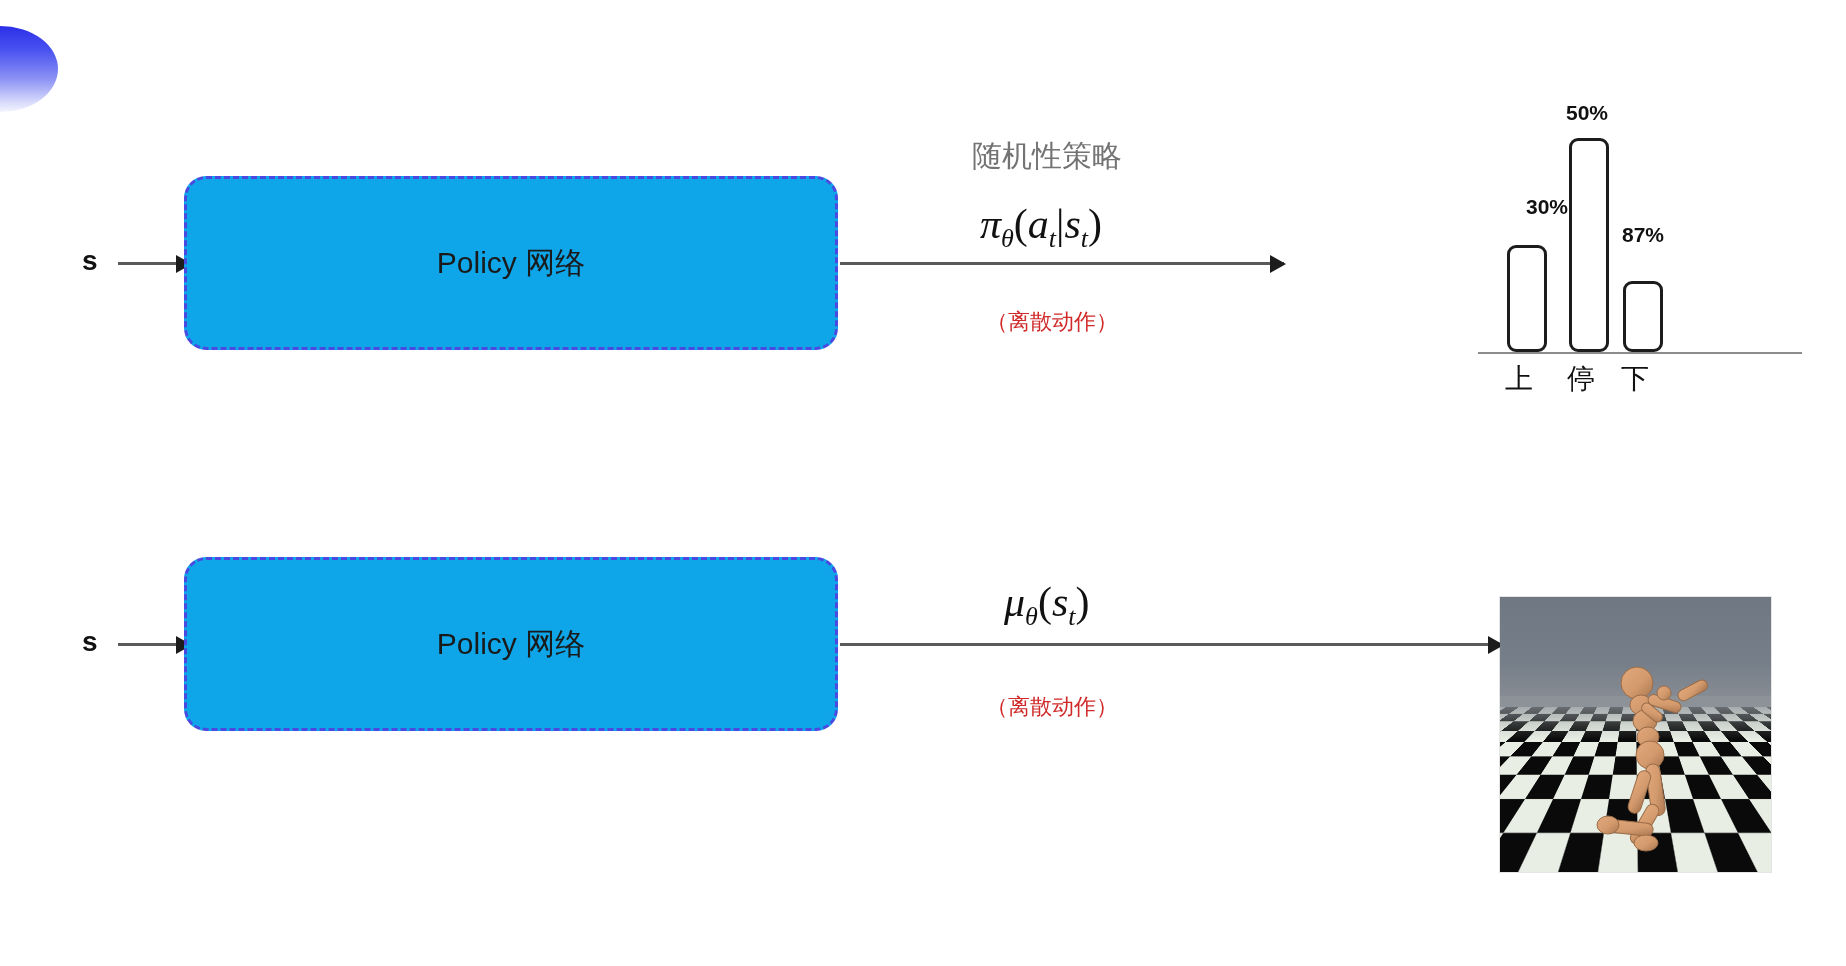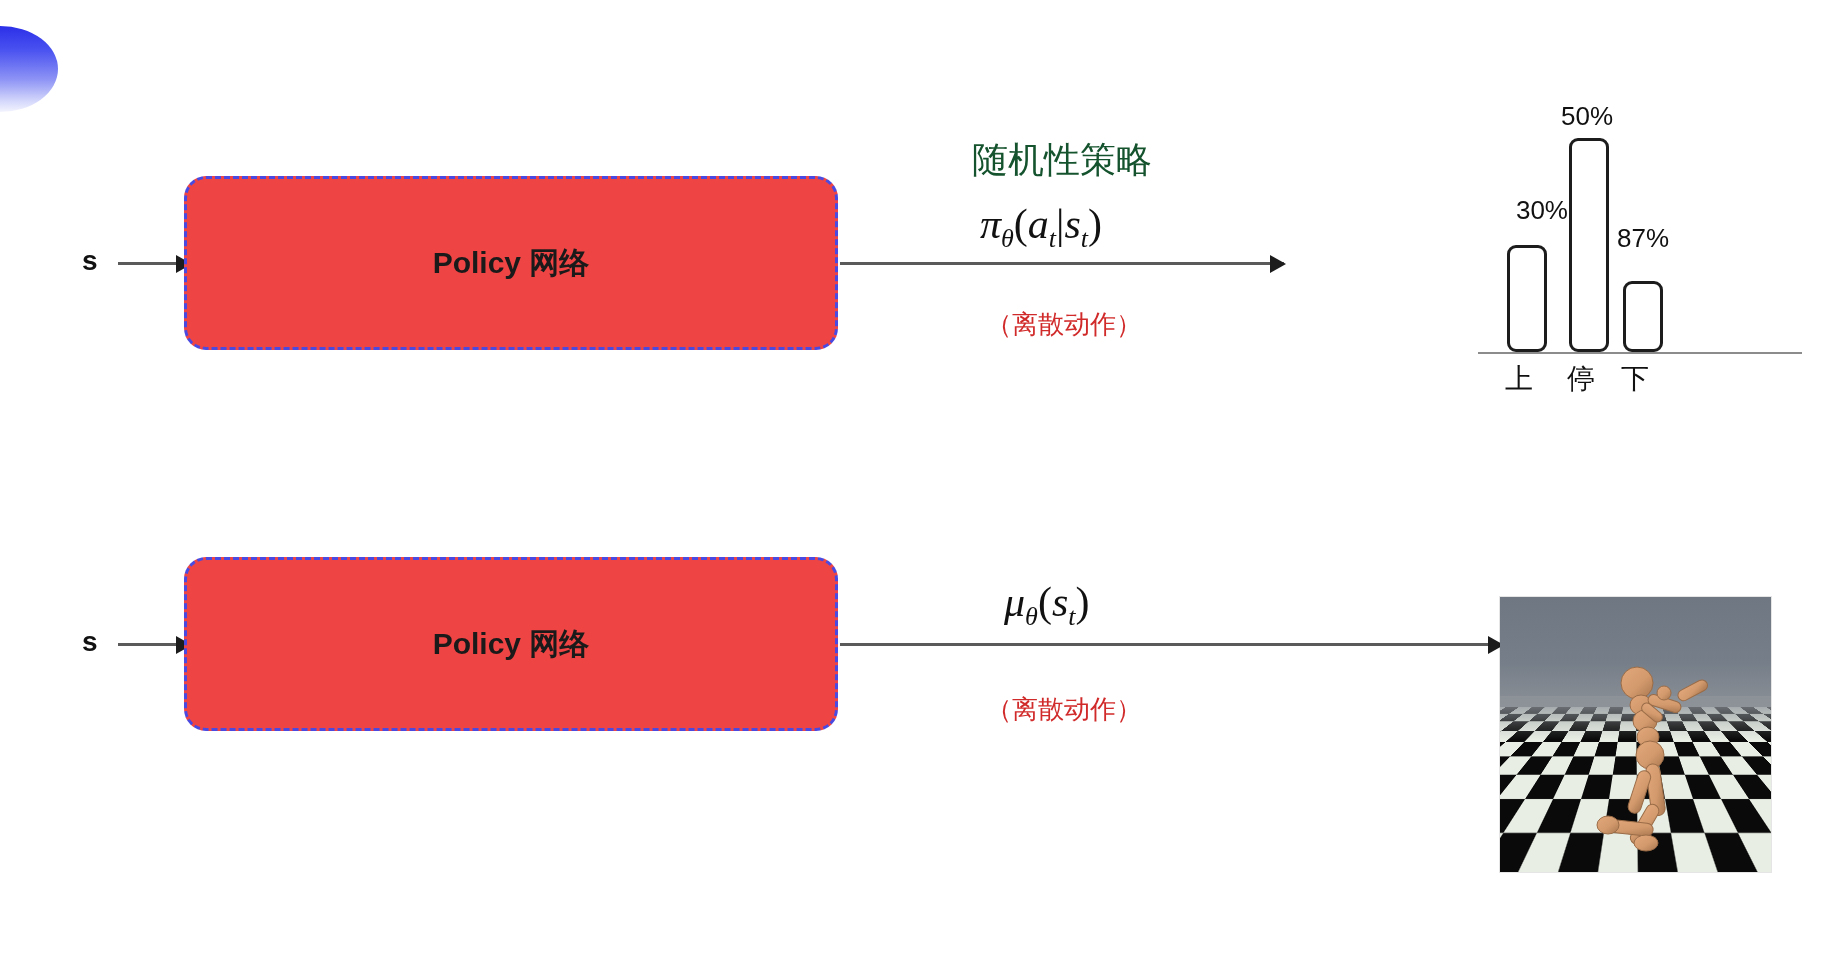--- a/index.html
+++ b/index.html
@@ -40,23 +40,22 @@
     font-weight: 400;
     letter-spacing: 1px;
     white-space: nowrap;
   }
 
   
   .policy-box {
     position: absolute;
     border: 3px dashed #4a4ae0;
     border-radius: 22px;
-    background: #ef4444;
+    background: #0ea5e9;
     box-sizing: border-box;
-    font-weight: bold;
   }
   .policy-label {
     position: absolute;
     left: 0;
     right: 0;
     top: 50%;
     transform: translateY(-50%);
     text-align: center;
     font-size: 30px;
     color: #1a1a1a;
@@ -82,43 +81,43 @@
     right: -2px;
     top: 50%;
     transform: translateY(-50%);
     border-left: 16px solid #1c1c1c;
     border-top: 9px solid transparent;
     border-bottom: 9px solid transparent;
   }
 
   .policy-name {
     position: absolute;
-    font-size: 36px;
-    color: #14532d;
+    font-size: 30px;
+    color: #737373;
     white-space: nowrap;
   }
   .formula {
     position: absolute;
     font-family: "Liberation Serif", "DejaVu Serif", serif;
     font-style: italic;
     font-size: 42px;
     color: #111111;
     white-space: nowrap;
   }
   .formula .sub {
     font-size: 0.62em;
     vertical-align: sub;
     font-style: italic;
   }
   .formula .paren {
     font-style: normal;
   }
   .action-note {
     position: absolute;
-    font-size: 26px;
+    font-size: 22px;
     color: #d12a2a;
     white-space: nowrap;
   }
 
   
   #bar-chart {
     position: absolute;
     left: 1470px;
     top: 95px;
     width: 340px;
@@ -126,24 +125,25 @@
   }
   .bar {
     position: absolute;
     border: 3px solid #1c1c1c;
     border-radius: 9px;
     background: #ffffff;
     box-sizing: border-box;
   }
   .bar-value {
     position: absolute;
-    font-size: 26px;
+    font-size: 21px;
     color: #111111;
     text-align: center;
     white-space: nowrap;
+    font-weight: bold;
   }
   .bar-cat {
     position: absolute;
     font-size: 28px;
     color: #111111;
     text-align: center;
     white-space: nowrap;
   }
   #axis-line {
     position: absolute;

